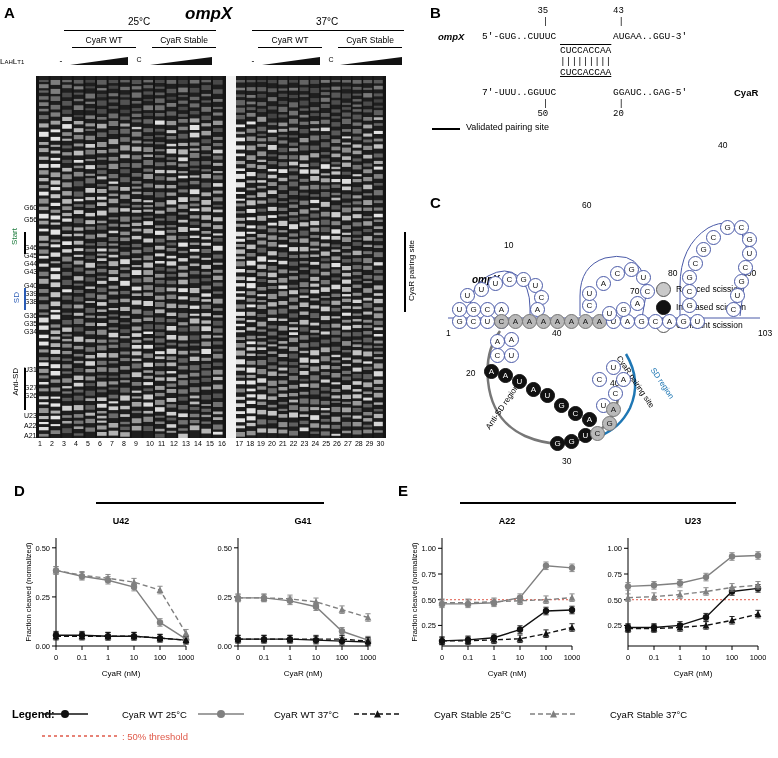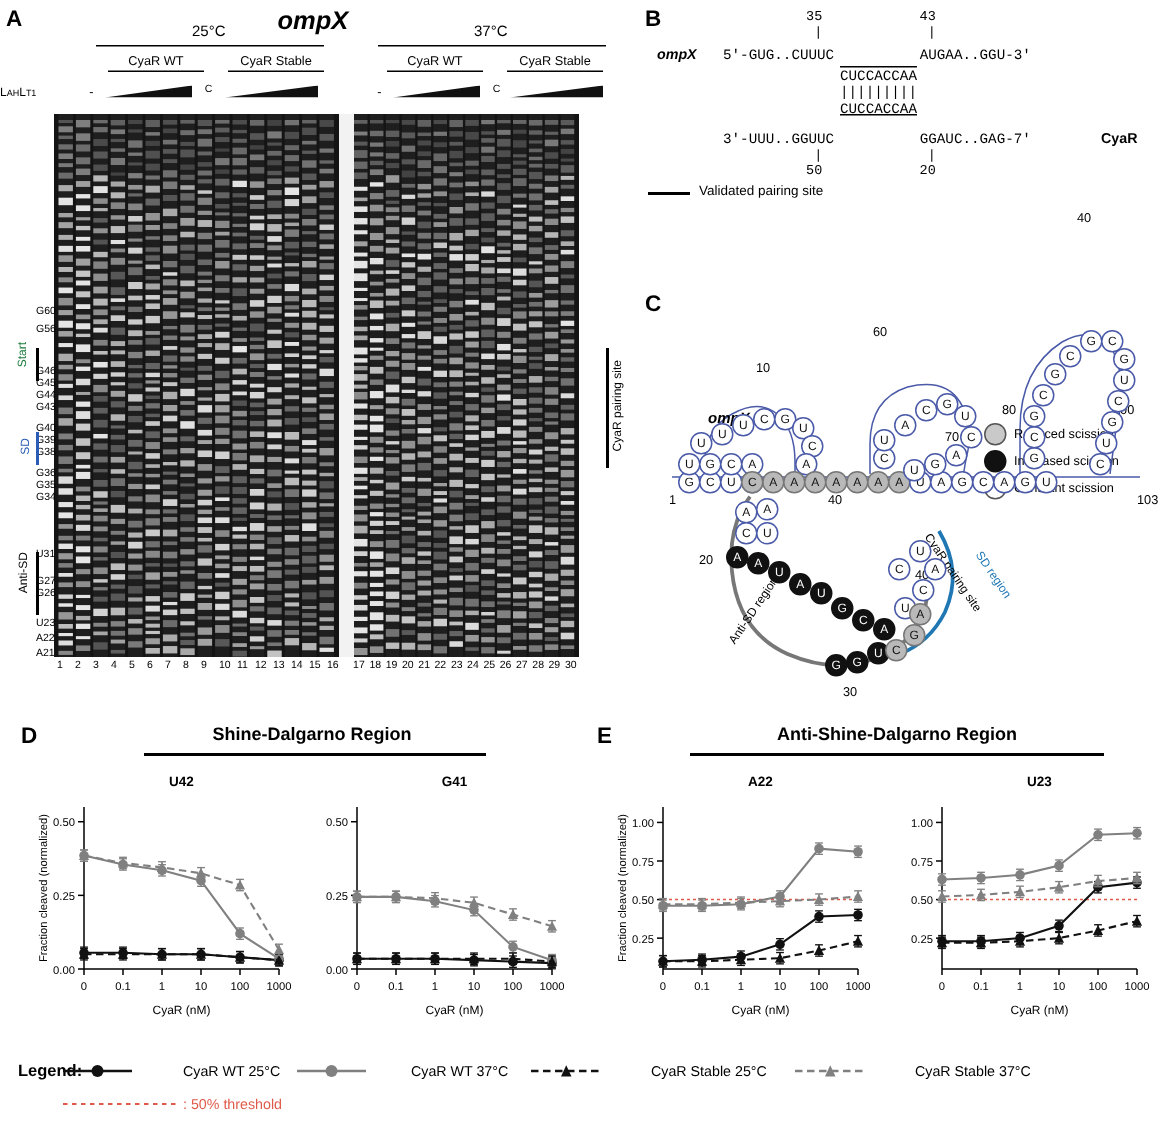--- a/index.html
+++ b/index.html
@@ -1680,21 +1680,21 @@
 
 <div id="panelB">
   <div class="panel-letter" style="left:0px;top:4px;font-family:'Liberation Sans',sans-serif;">B</div>
   <div class="numrow" style="left:48px;top:6px;">           35            43</div>
   <div class="numrow" style="left:48px;top:17px;">            |             |</div>
   <div class="lbl" style="left:8px;top:31px;">ompX</div>
   <div class="seqrow" style="left:52px;top:31px;">5'-GUG..CUUUC          AUGAA..GGU-3'</div>
   <div class="seqrow" style="left:130px;top:45px;text-decoration:overline;">CUCCACCAA</div>
   <div class="seqrow" style="left:130px;top:56px;">|||||||||</div>
   <div class="seqrow" style="left:130px;top:67px;text-decoration:underline;">CUCCACCAA</div>
-  <div class="seqrow" style="left:52px;top:87px;">3'-UUU..GGUUC          GGAUC..GAG-7'</div>
+  <div class="seqrow" style="left:52px;top:87px;">7'-UUU..GGUUC          GGAUC..GAG-5'</div>
   <div class="lbl" style="left:304px;top:87px;font-style:normal;">CyaR</div>
   <div class="numrow" style="left:48px;top:99px;">            |             |</div>
   <div class="numrow" style="left:48px;top:109px;">           50            20</div>
   <div style="position:absolute;left:2px;top:128px;width:28px;height:2px;background:#000;"></div>
   <div class="note" style="left:36px;top:122px;">Validated pairing site</div>
 </div>
 
 <div id="panelC">
   <div class="panel-letter" style="left:0px;top:58px;">C</div>
   <svg width="348" height="340" style="position:absolute;left:0;top:0;">
@@ -1710,21 +1710,21 @@
   </svg>
 
   <div class="cLabel" style="left:42px;top:138px;">ompX</div>
 
   <div class="cnum" style="left:16px;top:192px;">1</div>
   <div class="cnum" style="left:74px;top:104px;">10</div>
   <div class="cnum" style="left:36px;top:232px;">20</div>
   <div class="cnum" style="left:132px;top:320px;">30</div>
   <div class="cnum" style="left:180px;top:242px;">40</div>
   <div class="cnum" style="left:122px;top:192px;">40</div>
-  <div class="cnum" style="left:152px;top:80px;">60</div>
+  <div class="cnum" style="left:152px;top:64px;">60</div>
   <div class="cnum" style="left:200px;top:150px;">70</div>
   <div class="cnum" style="left:238px;top:132px;">80</div>
   <div class="cnum" style="left:288px;top:4px;">40</div>
   <div class="cnum" style="left:312px;top:132px;">100</div>
   <div class="cnum" style="left:328px;top:192px;">103</div>
 
   <div class="rot" style="left:192px;top:218px;transform:rotate(56deg);transform-origin:left top;">CyaR pairing site</div>
   <div class="rot" style="left:226px;top:230px;color:#1f77b4;transform:rotate(56deg);transform-origin:left top;">SD region</div>
   <div class="rot" style="left:54px;top:290px;transform:rotate(-56deg);transform-origin:left top;">Anti-SD region</div>
 
@@ -1812,21 +1812,20 @@
       <div class="nt plain" style="left:176px;top:224px;">U</div>
       <div class="nt plain" style="left:162px;top:236px;">C</div>
       <div class="nt grey" style="left:160px;top:290px;">C</div>
       <div class="nt grey" style="left:172px;top:280px;">G</div>
       <div class="nt grey" style="left:176px;top:266px;">A</div>
     </div>
 </div>
 
 <div id="panelD">
   <div class="panel-letter" style="left:6px;top:0px;">D</div>
-  <div class="secHead" style="left:50px;top:0px;width:300px;">Shine-Dalgarno Region</div>
   <div class="secRule" style="left:88px;top:20px;width:228px;"></div>
   <div id="plotD1" style="position:absolute;left:14px;top:30px;">
       <svg width="172" height="168">
         <line x1="34" y1="26" x2="34" y2="134" stroke="#000" stroke-width="1"></line>
         <line x1="34" y1="134" x2="164" y2="134" stroke="#000" stroke-width="1"></line>
         <line x1="30" y1="134" x2="34" y2="134" stroke="#000" stroke-width="1"></line>
         <text x="28" y="137" font-size="7.5" text-anchor="end" font-family="Liberation Sans, sans-serif">0.00</text>
         <line x1="30" y1="84.9090909090909" x2="34" y2="84.9090909090909" stroke="#000" stroke-width="1"></line>
         <text x="28" y="87.9090909090909" font-size="7.5" text-anchor="end" font-family="Liberation Sans, sans-serif">0.25</text>
         <line x1="30" y1="35.81818181818183" x2="34" y2="35.81818181818183" stroke="#000" stroke-width="1"></line>
@@ -2071,21 +2070,20 @@
         <line x1="161.4" y1="109.30727272727273" x2="166.6" y2="109.30727272727273" stroke="#808080" stroke-width="0.9"></line>
         <polygon points="160.6,108.52727272727273 167.4,108.52727272727273 164,101.92727272727274" fill="#808080"></polygon>
         <text x="99" y="12" font-size="9" font-weight="bold" text-anchor="middle" font-family="Liberation Sans, sans-serif">G41</text>
         <text x="99" y="164" font-size="8" text-anchor="middle" font-family="Liberation Sans, sans-serif">CyaR (nM)</text>
       </svg>
     </div>
 </div>
 
 <div id="panelE">
   <div class="panel-letter" style="left:0px;top:0px;">E</div>
-  <div class="secHead" style="left:40px;top:0px;width:320px;">Anti-Shine-Dalgarno Region</div>
   <div class="secRule" style="left:62px;top:20px;width:276px;"></div>
   <div id="plotE1" style="position:absolute;left:10px;top:30px;">
       <svg width="172" height="168">
         <line x1="34" y1="26" x2="34" y2="134" stroke="#000" stroke-width="1"></line>
         <line x1="34" y1="134" x2="164" y2="134" stroke="#000" stroke-width="1"></line>
         <line x1="30" y1="113.42857142857143" x2="34" y2="113.42857142857143" stroke="#000" stroke-width="1"></line>
         <text x="28" y="116.42857142857143" font-size="7.5" text-anchor="end" font-family="Liberation Sans, sans-serif">0.25</text>
         <line x1="30" y1="87.71428571428572" x2="34" y2="87.71428571428572" stroke="#000" stroke-width="1"></line>
         <text x="28" y="90.71428571428572" font-size="7.5" text-anchor="end" font-family="Liberation Sans, sans-serif">0.50</text>
         <line x1="30" y1="62" x2="34" y2="62" stroke="#000" stroke-width="1"></line>

